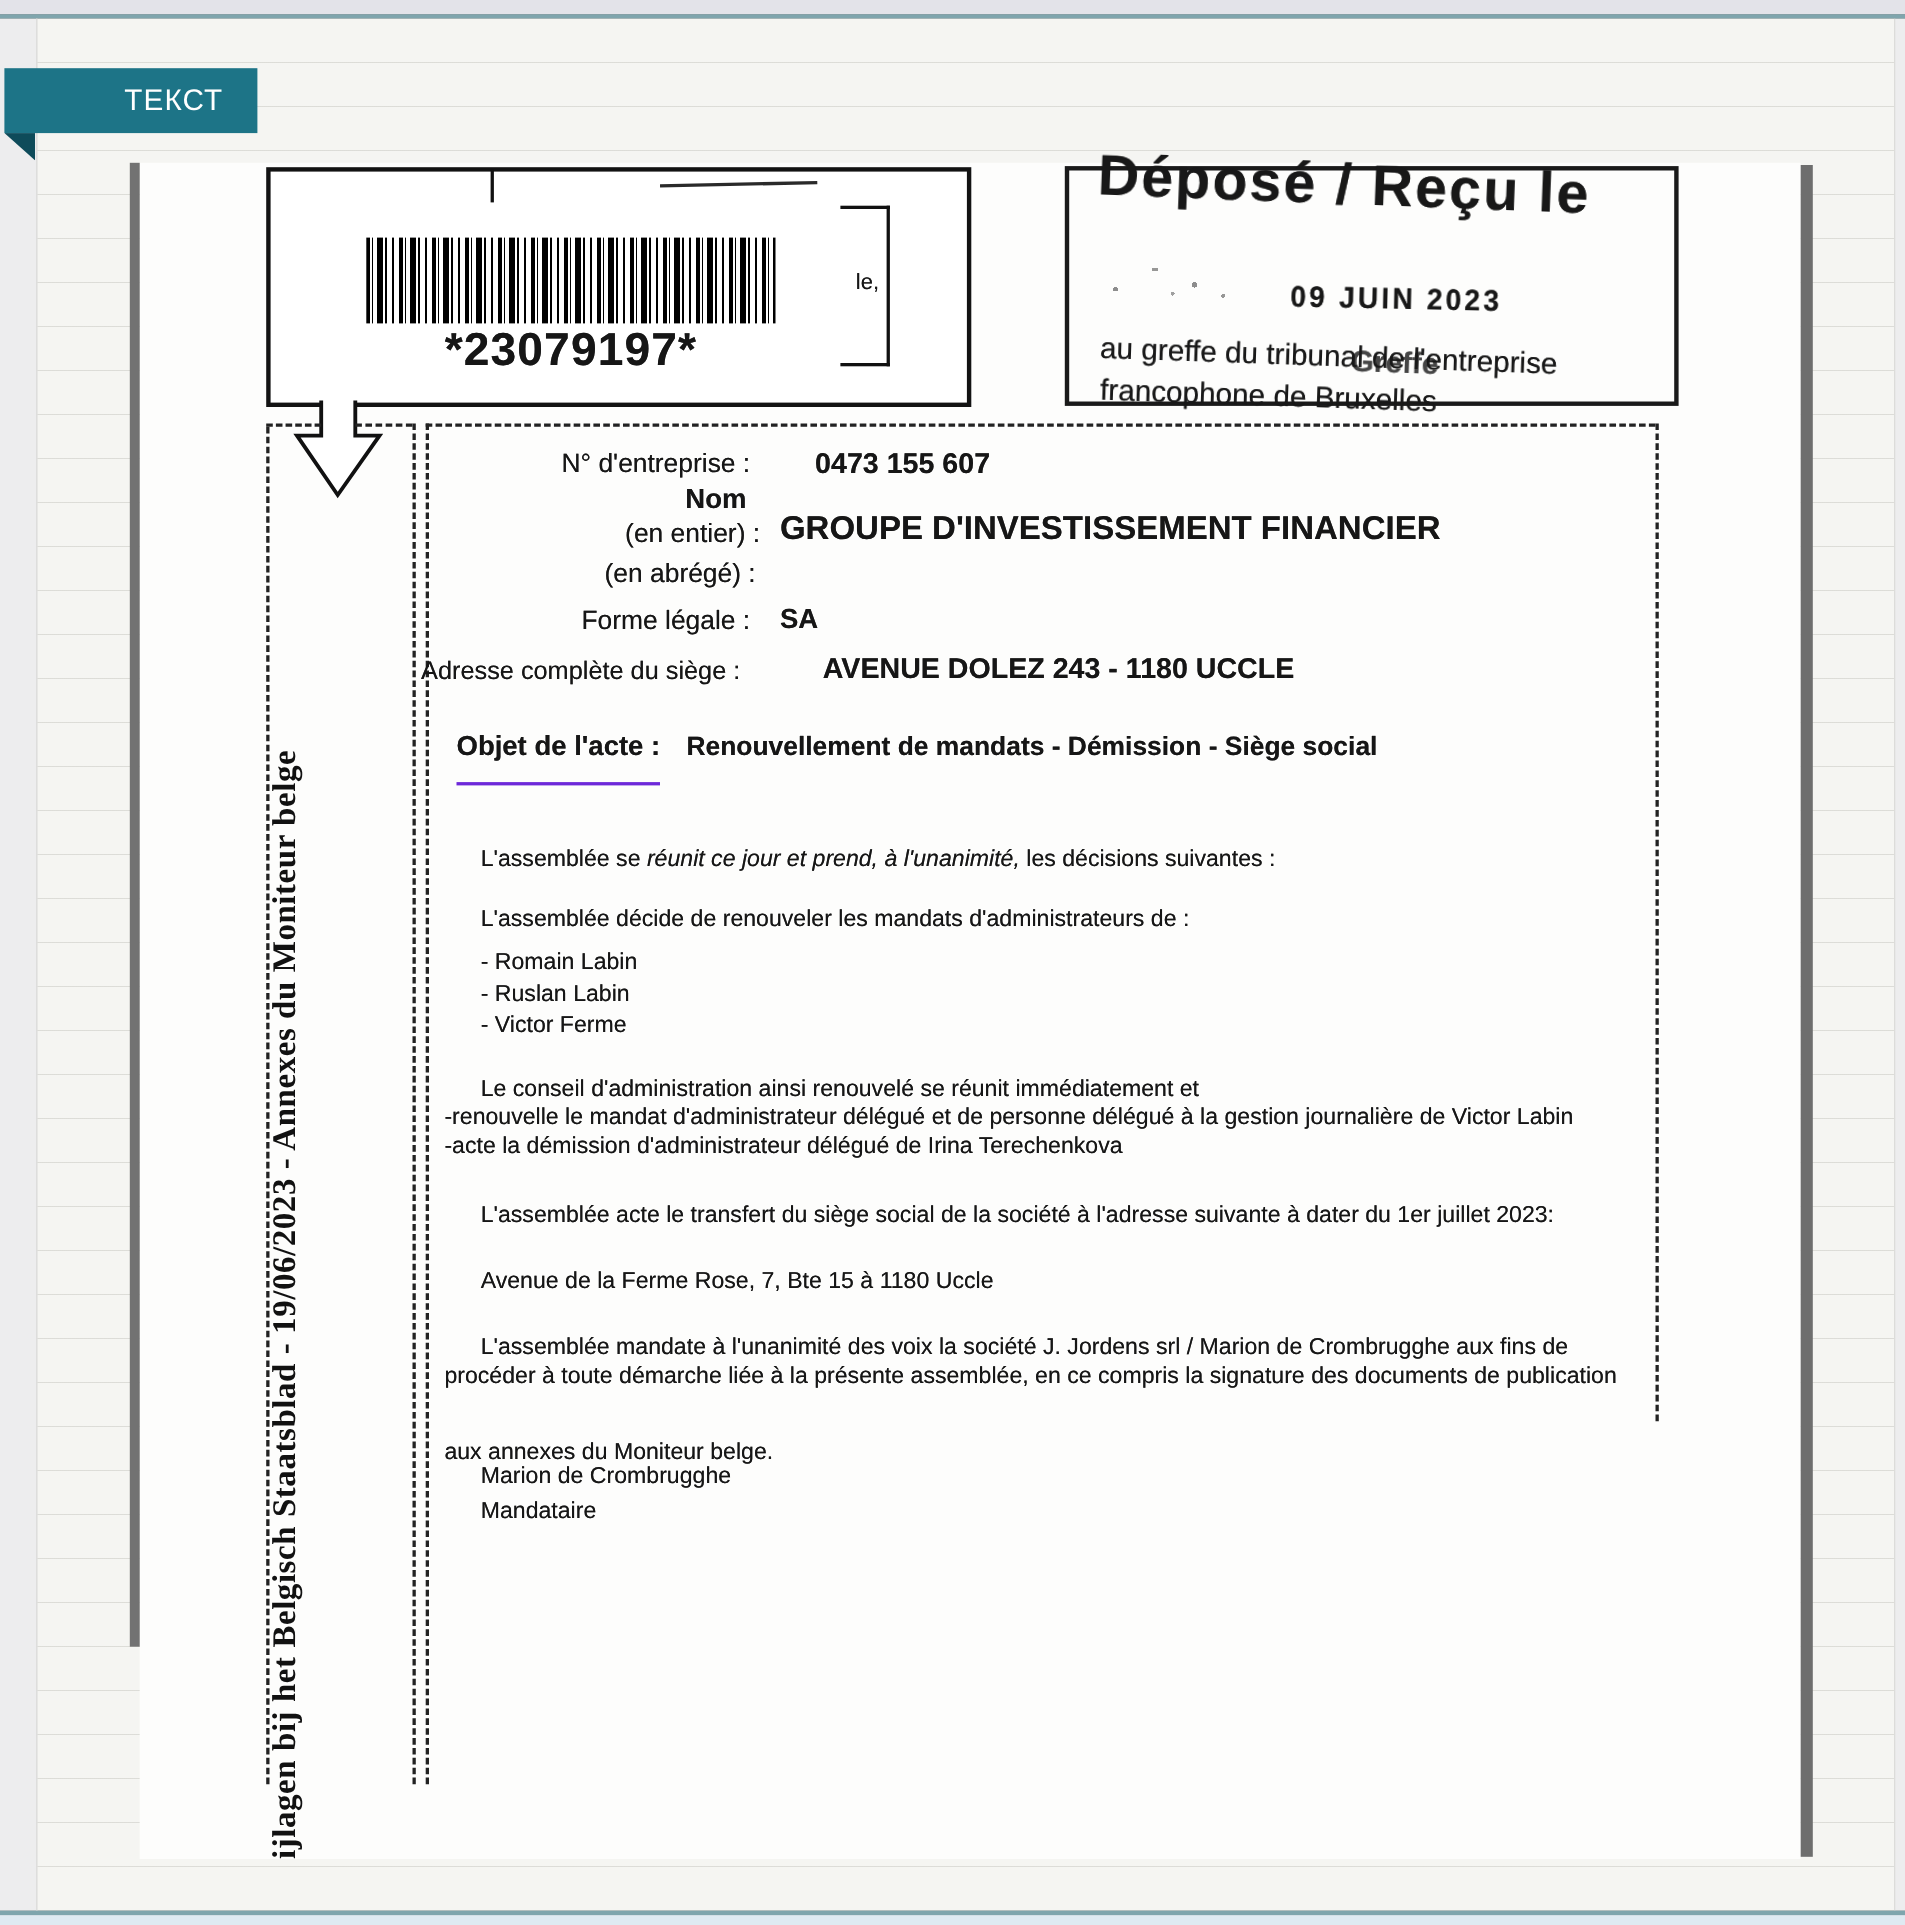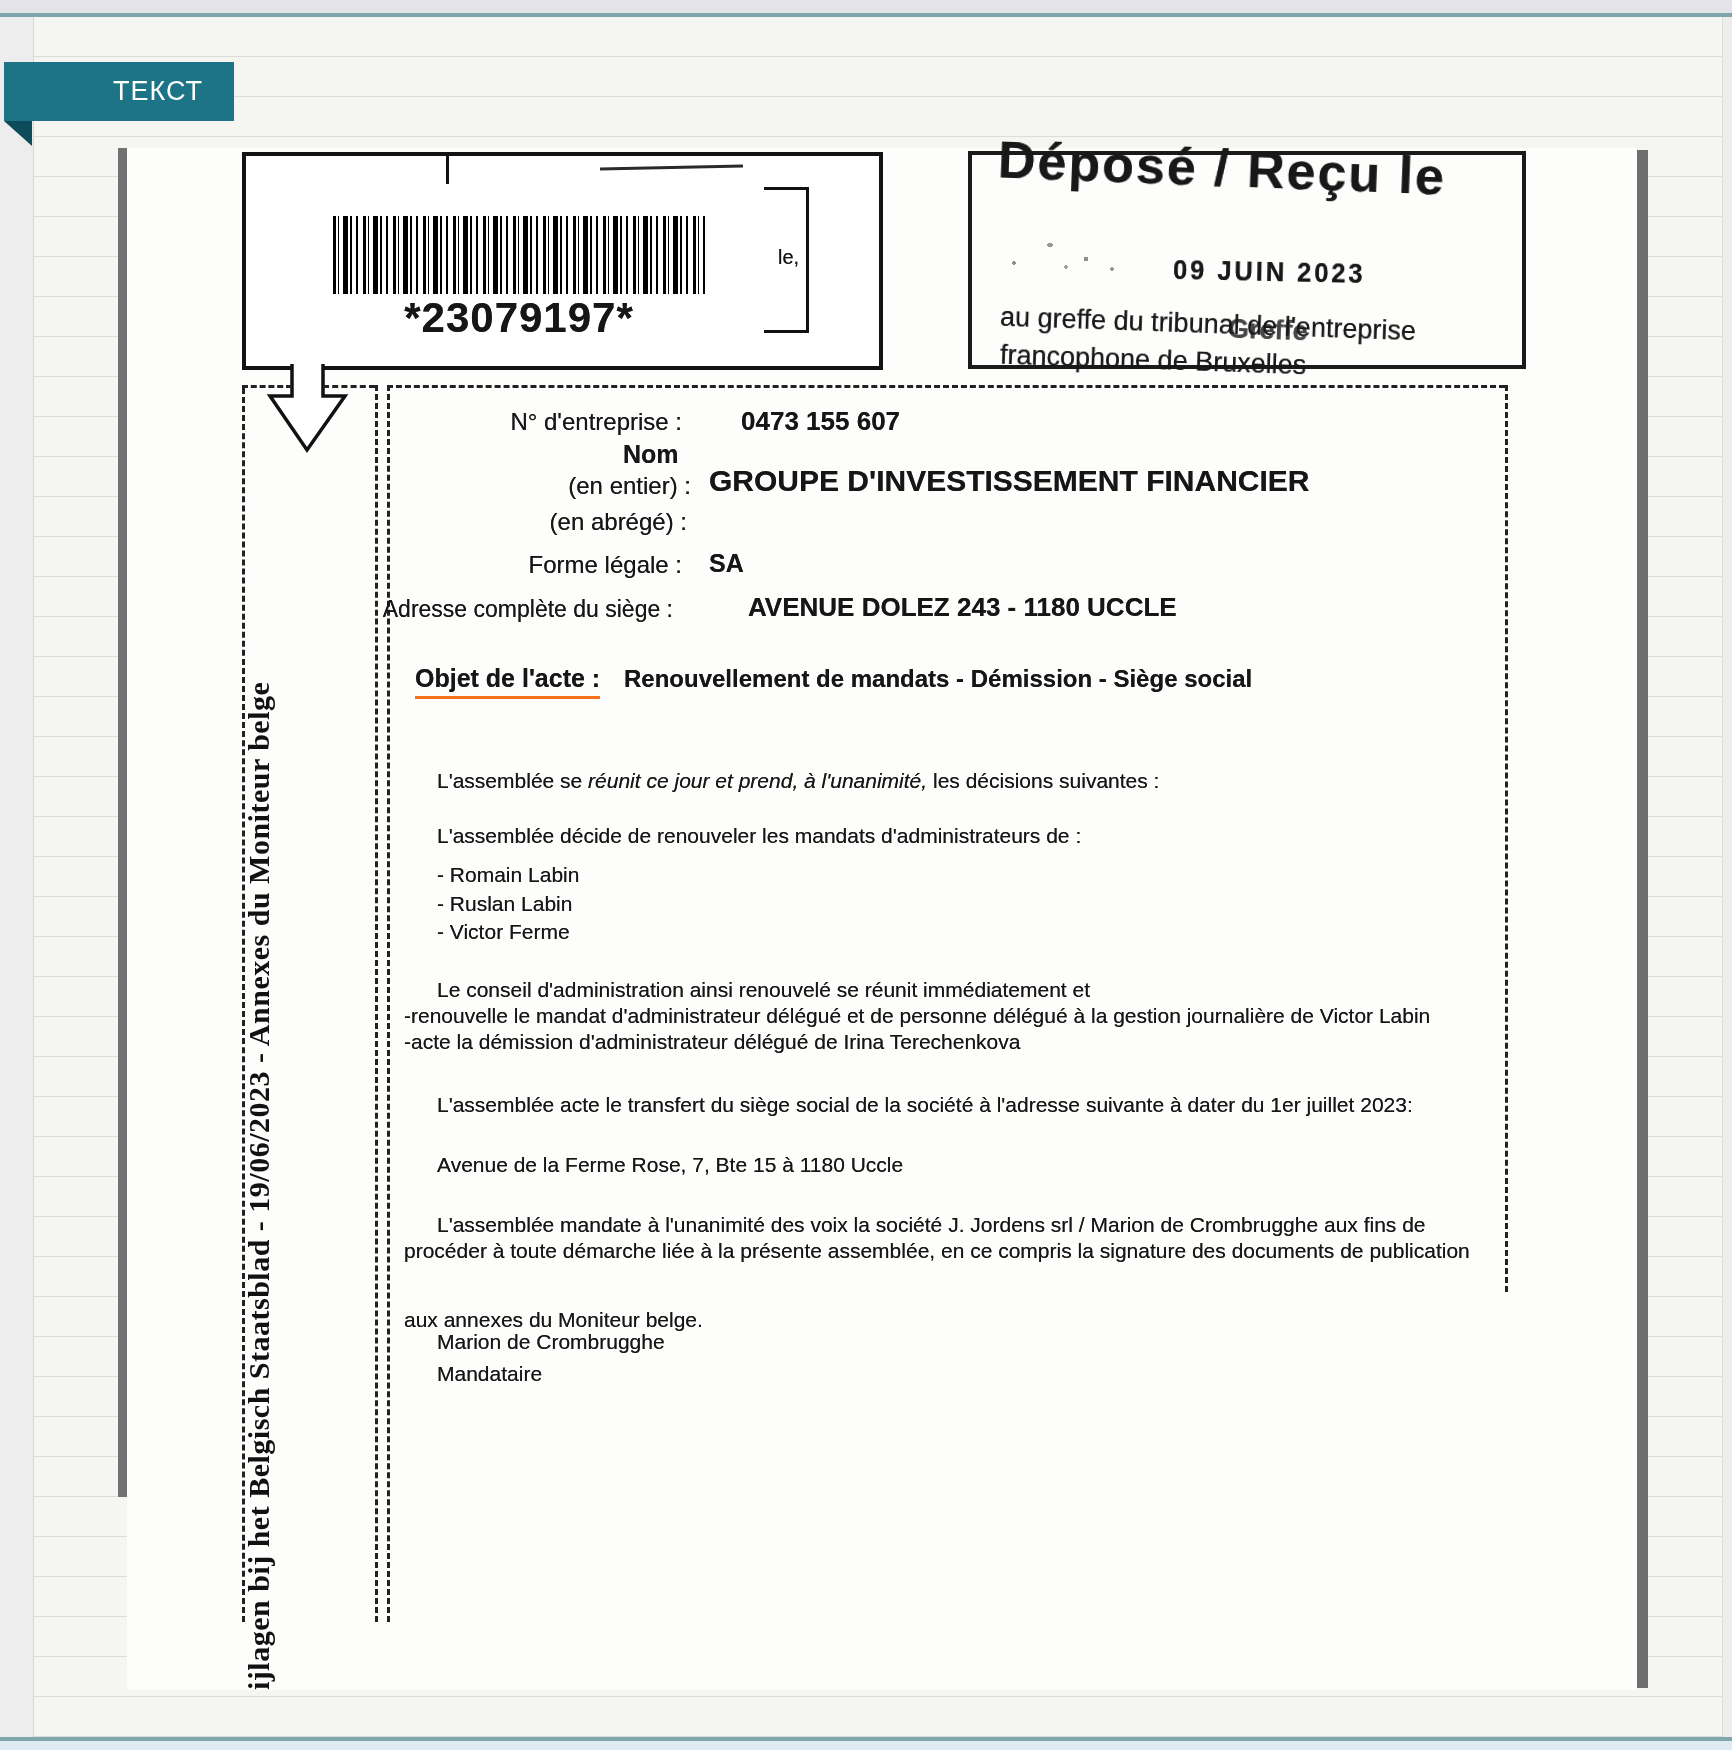--- a/index.html
+++ b/index.html
@@ -51,21 +51,21 @@
                radial-gradient(3px 3px at 110px 36px,#444 60%,transparent 61%),
                radial-gradient(3px 3px at 64px 34px,#555 60%,transparent 61%);}
   
   .dv{width:0;border-left:3px dashed #222;}
   .dh{height:0;border-top:3px dashed #222;}
   
   .t{position:absolute;color:#161616;white-space:nowrap;text-shadow:0 0 .6px rgba(20,20,20,.75);}
   .lbl{font-size:24px;text-align:right;}
   .b{font-weight:700;}
   .bl{font-size:21px;}
-  .objlbl{font-size:25px;font-weight:700;border-bottom:3px solid #f97316;padding-bottom:3px;}
+  .objlbl{font-size:25px;font-weight:700;border-bottom:3px solid #6d28d9;padding-bottom:18px;}
   .vtext{left:242px;top:1690px;width:1030px;height:34px;transform:rotate(-90deg);transform-origin:0 0;
          font-family:"Liberation Serif",serif;font-weight:700;font-size:30px;color:#111;
          white-space:nowrap;letter-spacing:.5px;}
 </style>
 </head>
 <body>
 
 <div class="stage">
 
   <div class="abs top-strip"></div>

